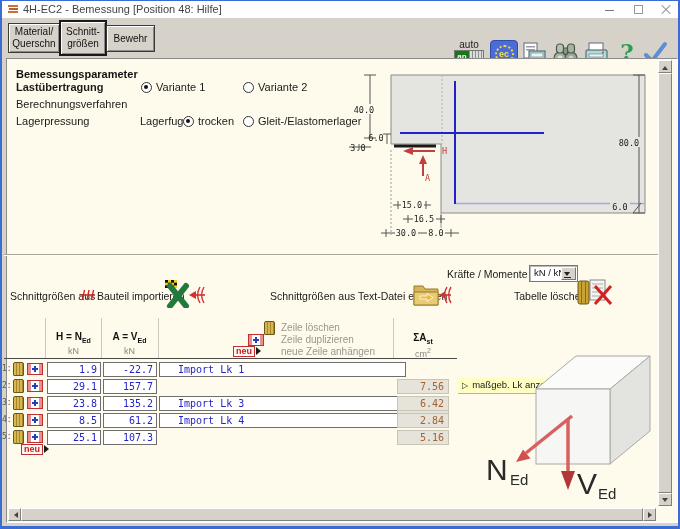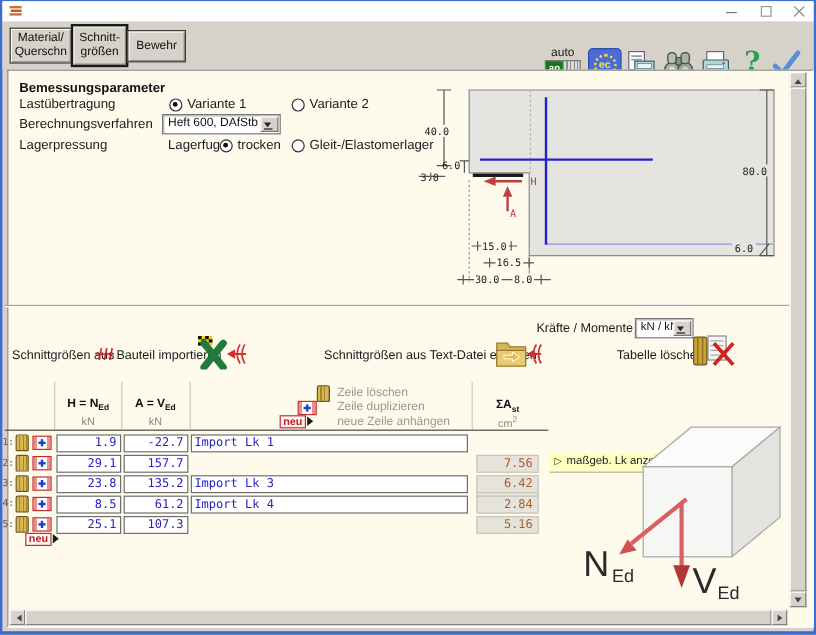--- a/index.html
+++ b/index.html
@@ -55,21 +55,21 @@
   .dup-icon{position:absolute;width:14px;height:10px;border:1px solid #C03030;background:linear-gradient(90deg,#E89090 0 3px,#FFF 3px 11px,#E89090 11px);cursor:pointer;}
   .dup-icon:before{content:"";position:absolute;left:6px;top:2px;width:2px;height:6px;background:#2040C0;}
   .dup-icon:after{content:"";position:absolute;left:4px;top:4px;width:6px;height:2px;background:#2040C0;}
   .neu-chip{position:absolute;border:1px solid #C03030;background:#FFF6F4;color:#C02020;font-size:9px;font-weight:bold;line-height:9px;padding:0 2px;cursor:pointer;}
   .neu-arrow{position:absolute;width:0;height:0;border:4px solid transparent;border-left:5px solid #1a1a1a;}
   .trow{position:absolute;left:0;width:460px;height:15px;}
   .rnum{position:absolute;left:0px;top:2px;width:9px;font-size:8px;color:#555;text-align:right;font-family:"DejaVu Sans Mono",monospace;}
   .fld{position:absolute;top:0;height:13px;background:#FFF;border:1px solid #6E6E6E;font-family:"DejaVu Sans Mono",monospace;
        font-size:10px;line-height:13px;color:#2424C8;cursor:text;}
   .fld.num{text-align:right;padding-right:3px;}
-  .fld.txt{text-align:left;padding-left:2px;}
+  .fld.txt{text-align:left;padding-left:18px;}
   .sumcell{position:absolute;top:0;height:13px;background:#E6E4DA;border:1px solid #C8C4B6;font-family:"DejaVu Sans Mono",monospace;
        font-size:10px;line-height:13px;color:#A5612F;text-align:right;padding-right:4px;}
   .show-btn{position:absolute;left:455px;top:376px;width:106px;height:16px;background:#FFFFC4;box-shadow:1px 1px 0 #B8B494;
        font-size:9.5px;color:#1a1a1a;line-height:16px;white-space:nowrap;cursor:pointer;}
   .show-btn .tri{display:inline-block;margin:0 4px 0 5px;font-family:"DejaVu Sans",sans-serif;font-size:8px;}
   .show-btn .tri:before{content:"\25B7";}
   
   .vscroll{position:absolute;left:656px;top:59px;width:14px;height:446px;background:#F0EEE6;}
   .hscroll{position:absolute;left:6px;top:507px;width:648px;height:13px;background:#F0EEE6;}
   .sb-btn,.sb-thumb{position:absolute;background:#D6D2CA;border:1px solid;border-color:#FFF #808080 #808080 #FFF;box-sizing:border-box;}
@@ -85,20 +85,21 @@
 <body>
 
 <div class="window">
 
   <div class="titlebar">
     <svg class="appicon" viewBox="0 0 12 11">
       <rect x="1" y="1" width="10" height="2" fill="#C87038"></rect>
       <rect x="2" y="4" width="9" height="2" fill="#B56028"></rect>
       <rect x="1" y="7" width="10" height="2" fill="#C87038"></rect>
     </svg>
+    <span class="title">4H-EC2 - Bemessung [Position 48: Hilfe]</span>
     <div class="winbtn btn-min" style="left:596px;">
         <i></i>
       </div>
     <div class="winbtn btn-max" style="left:624px;">
         <i></i>
       </div>
     <div class="winbtn btn-close" style="left:652px;">
         <i></i>
         <b></b>
       </div>
@@ -158,34 +159,27 @@
 
     <svg class="tool-svg" style="left:640px;top:22px;" viewBox="0 0 27 26">
       <polyline points="4,15 10,21 23,4" fill="none" stroke="#5B8DD9" stroke-width="4" stroke-linecap="round" stroke-linejoin="round"></polyline>
     </svg>
   </div>
 
   <div class="frame"></div>
 
   <div class="hdr" style="left:14px;top:67px;">Bemessungsparameter</div>
 
-  <div class="lbl" style="left:14px;top:80px;">Lastübertragung</div>
+  <div class="lbl" style="left:14px;top:80px;font-weight:bold;">Lastübertragung</div>
   <div class="radio sel" style="left:139px;top:81px;"></div>
   <div class="lbl" style="left:154px;top:80px;">Variante 1</div>
   <div class="radio" style="left:241px;top:81px;"></div>
   <div class="lbl" style="left:256px;top:80px;">Variante 2</div>
 
   <div class="lbl" style="left:14px;top:97px;">Berechnungsverfahren</div>
-  <div class="combo" style="left:133px;top:94px;width:97px;height:15px;">
-    <span class="val">Heft 600, DAfStb</span>
-    <span class="drop">
-        <i></i>
-        <b></b>
-      </span>
-  </div>
 
   <div class="lbl" style="left:14px;top:114px;">Lagerpressung</div>
   <div class="lbl" style="left:138px;top:114px;">Lagerfuge</div>
   <div class="radio sel" style="left:181px;top:115px;"></div>
   <div class="lbl" style="left:196px;top:114px;">trocken</div>
   <div class="radio" style="left:241px;top:115px;"></div>
   <div class="lbl" style="left:256px;top:114px;">Gleit-/Elastomerlager</div>
 
   <svg style="position:absolute;left:345px;top:62px;" width="312" height="186" viewBox="0 0 312 186" font-family="DejaVu Sans Mono, monospace" font-size="8.5">
     <polygon points="44,12 298,12 298,150 94,150 94,81 44,81" fill="#E4E4E1" stroke="#8A8A8A" stroke-width="1"></polygon>

